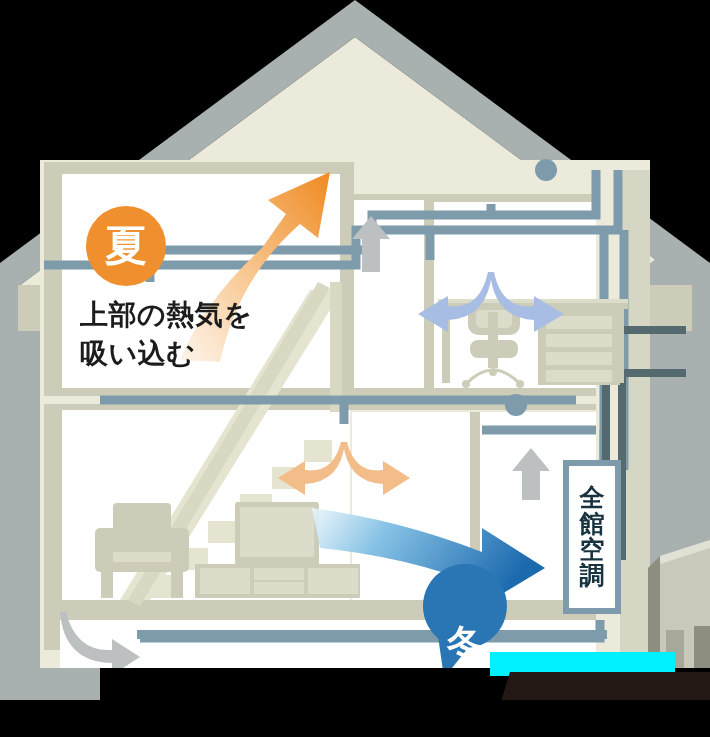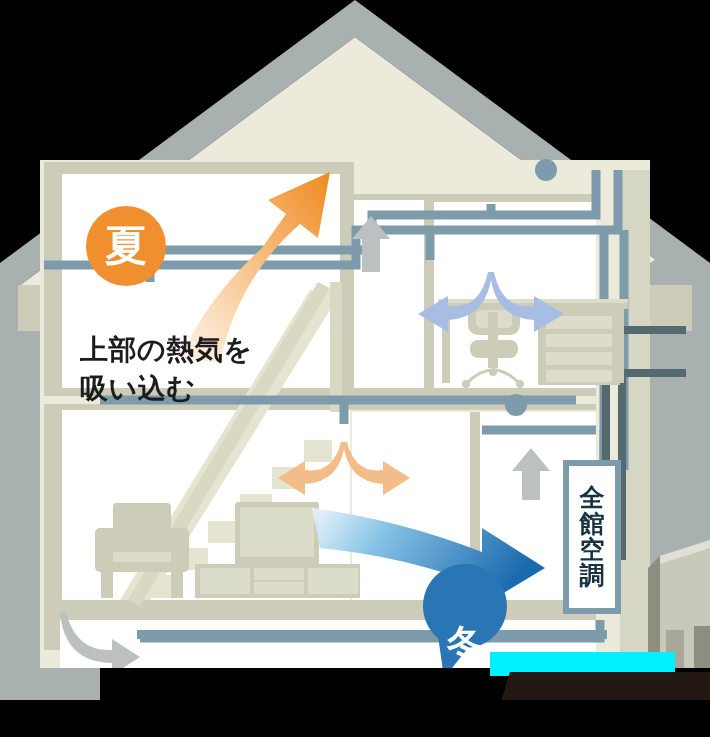--- a/index.html
+++ b/index.html
@@ -1,19 +1,19 @@
 <!DOCTYPE html>
 <html><head>
 <meta charset="utf-8">
 <style>
   html,body{margin:0;padding:0;background:#000;}
   body{width:710px;height:737px;overflow:hidden;font-family:"Liberation Sans","DejaVu Sans",sans-serif;}
   #stage{position:relative;width:710px;height:737px;background:#000;}
   #stage svg{display:block;position:absolute;left:0;top:0;}
-  .lbl{position:absolute;pointer-events:none;margin-top:35px;}
+  .lbl{position:absolute;pointer-events:none;}
   #summer-badge{
     position:absolute;left:86px;top:206px;width:80px;height:80px;border-radius:50%;
     display:flex;align-items:center;justify-content:center;
     color:#fff;font-size:42px;font-weight:bold;line-height:1;
     font-family:"DejaVu Sans","Liberation Sans",sans-serif;
   }
   #summer-text{
     position:absolute;left:80px;top:296px;width:230px;
     color:#1c1c1c;font-size:28px;font-weight:bold;line-height:1.38;
     letter-spacing:.5px;

